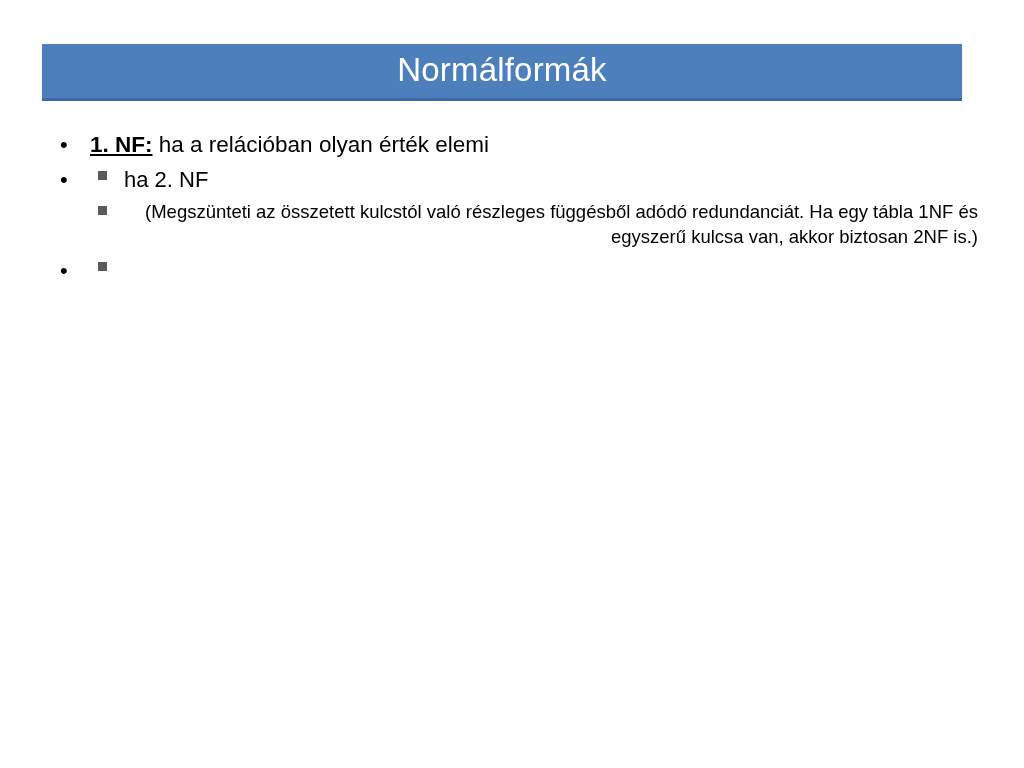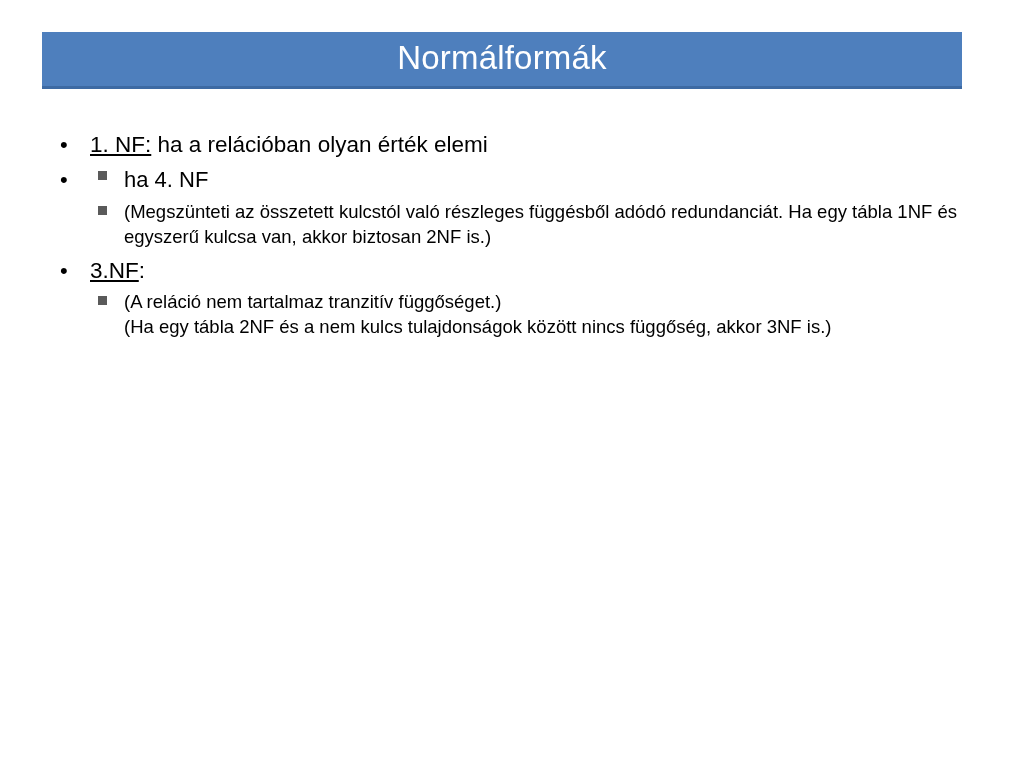--- a/index.html
+++ b/index.html
@@ -16,21 +16,21 @@
   }
   .slide {
     position: relative;
     width: 1024px;
     height: 768px;
     background: #ffffff;
   }
   .title-bar {
     position: absolute;
     left: 42px;
-    top: 32px;
+    top: 44px;
     width: 920px;
     height: 57px;
     background: #4e7fbd;
     border-bottom: 3px solid #3d6aa3;
     box-sizing: border-box;
     display: flex;
     align-items: center;
     justify-content: center;
   }
   .title-text {
@@ -80,26 +80,28 @@
   li.level2 > .bullet2 {
     position: absolute;
     left: 8px;
     top: 6px;
     width: 9px;
     height: 9px;
     background: #5a5a5a;
   }
   .underline {
     text-decoration: underline;
+    font-weight: bold;
   }
   .note {
     font-size: 18.5px;
     line-height: 1.35;
     display: block;
     margin-top: 2px;
+    text-align: right;
   }
   .main-line {
     display: block;
   }
 </style>
 </head>
 <body>
 
 <div class="slide">
 
@@ -113,37 +115,34 @@
       <li class="level1">
         <span class="bullet1">•</span>
         <span class="main-line"><span class="underline">1. NF:</span><span> ha a relációban olyan érték elemi</span></span>
       </li>
 
       <li class="level1">
         <span class="bullet1">•</span>
         <ul class="sub">
           <li class="level2">
             <span class="bullet2"></span>
-            <span class="main-line">ha 4. NF</span>
+            <span class="main-line">ha 2. NF</span>
           </li>
           <li class="level2">
             <span class="bullet2"></span>
             <span class="note">(Megszünteti az összetett kulcstól való részleges függésből adódó redundanciát. Ha egy tábla 1NF és egyszerű kulcsa van, akkor biztosan 2NF is.)</span>
           </li>
         </ul>
       </li>
 
       <li class="level1">
         <span class="bullet1">•</span>
-        <span class="main-line"><span class="underline">3.NF</span><span>:</span></span>
         <ul class="sub">
           <li class="level2">
             <span class="bullet2"></span>
-            <span class="note" style="white-space: pre-line;">(A reláció nem tartalmaz tranzitív függőséget.)
-(Ha egy tábla 2NF és a nem kulcs tulajdonságok között nincs függőség, akkor 3NF is.)</span>
           </li>
         </ul>
       </li>
 
     </ul>
   </div>
 
 </div>
 
 </body></html>

